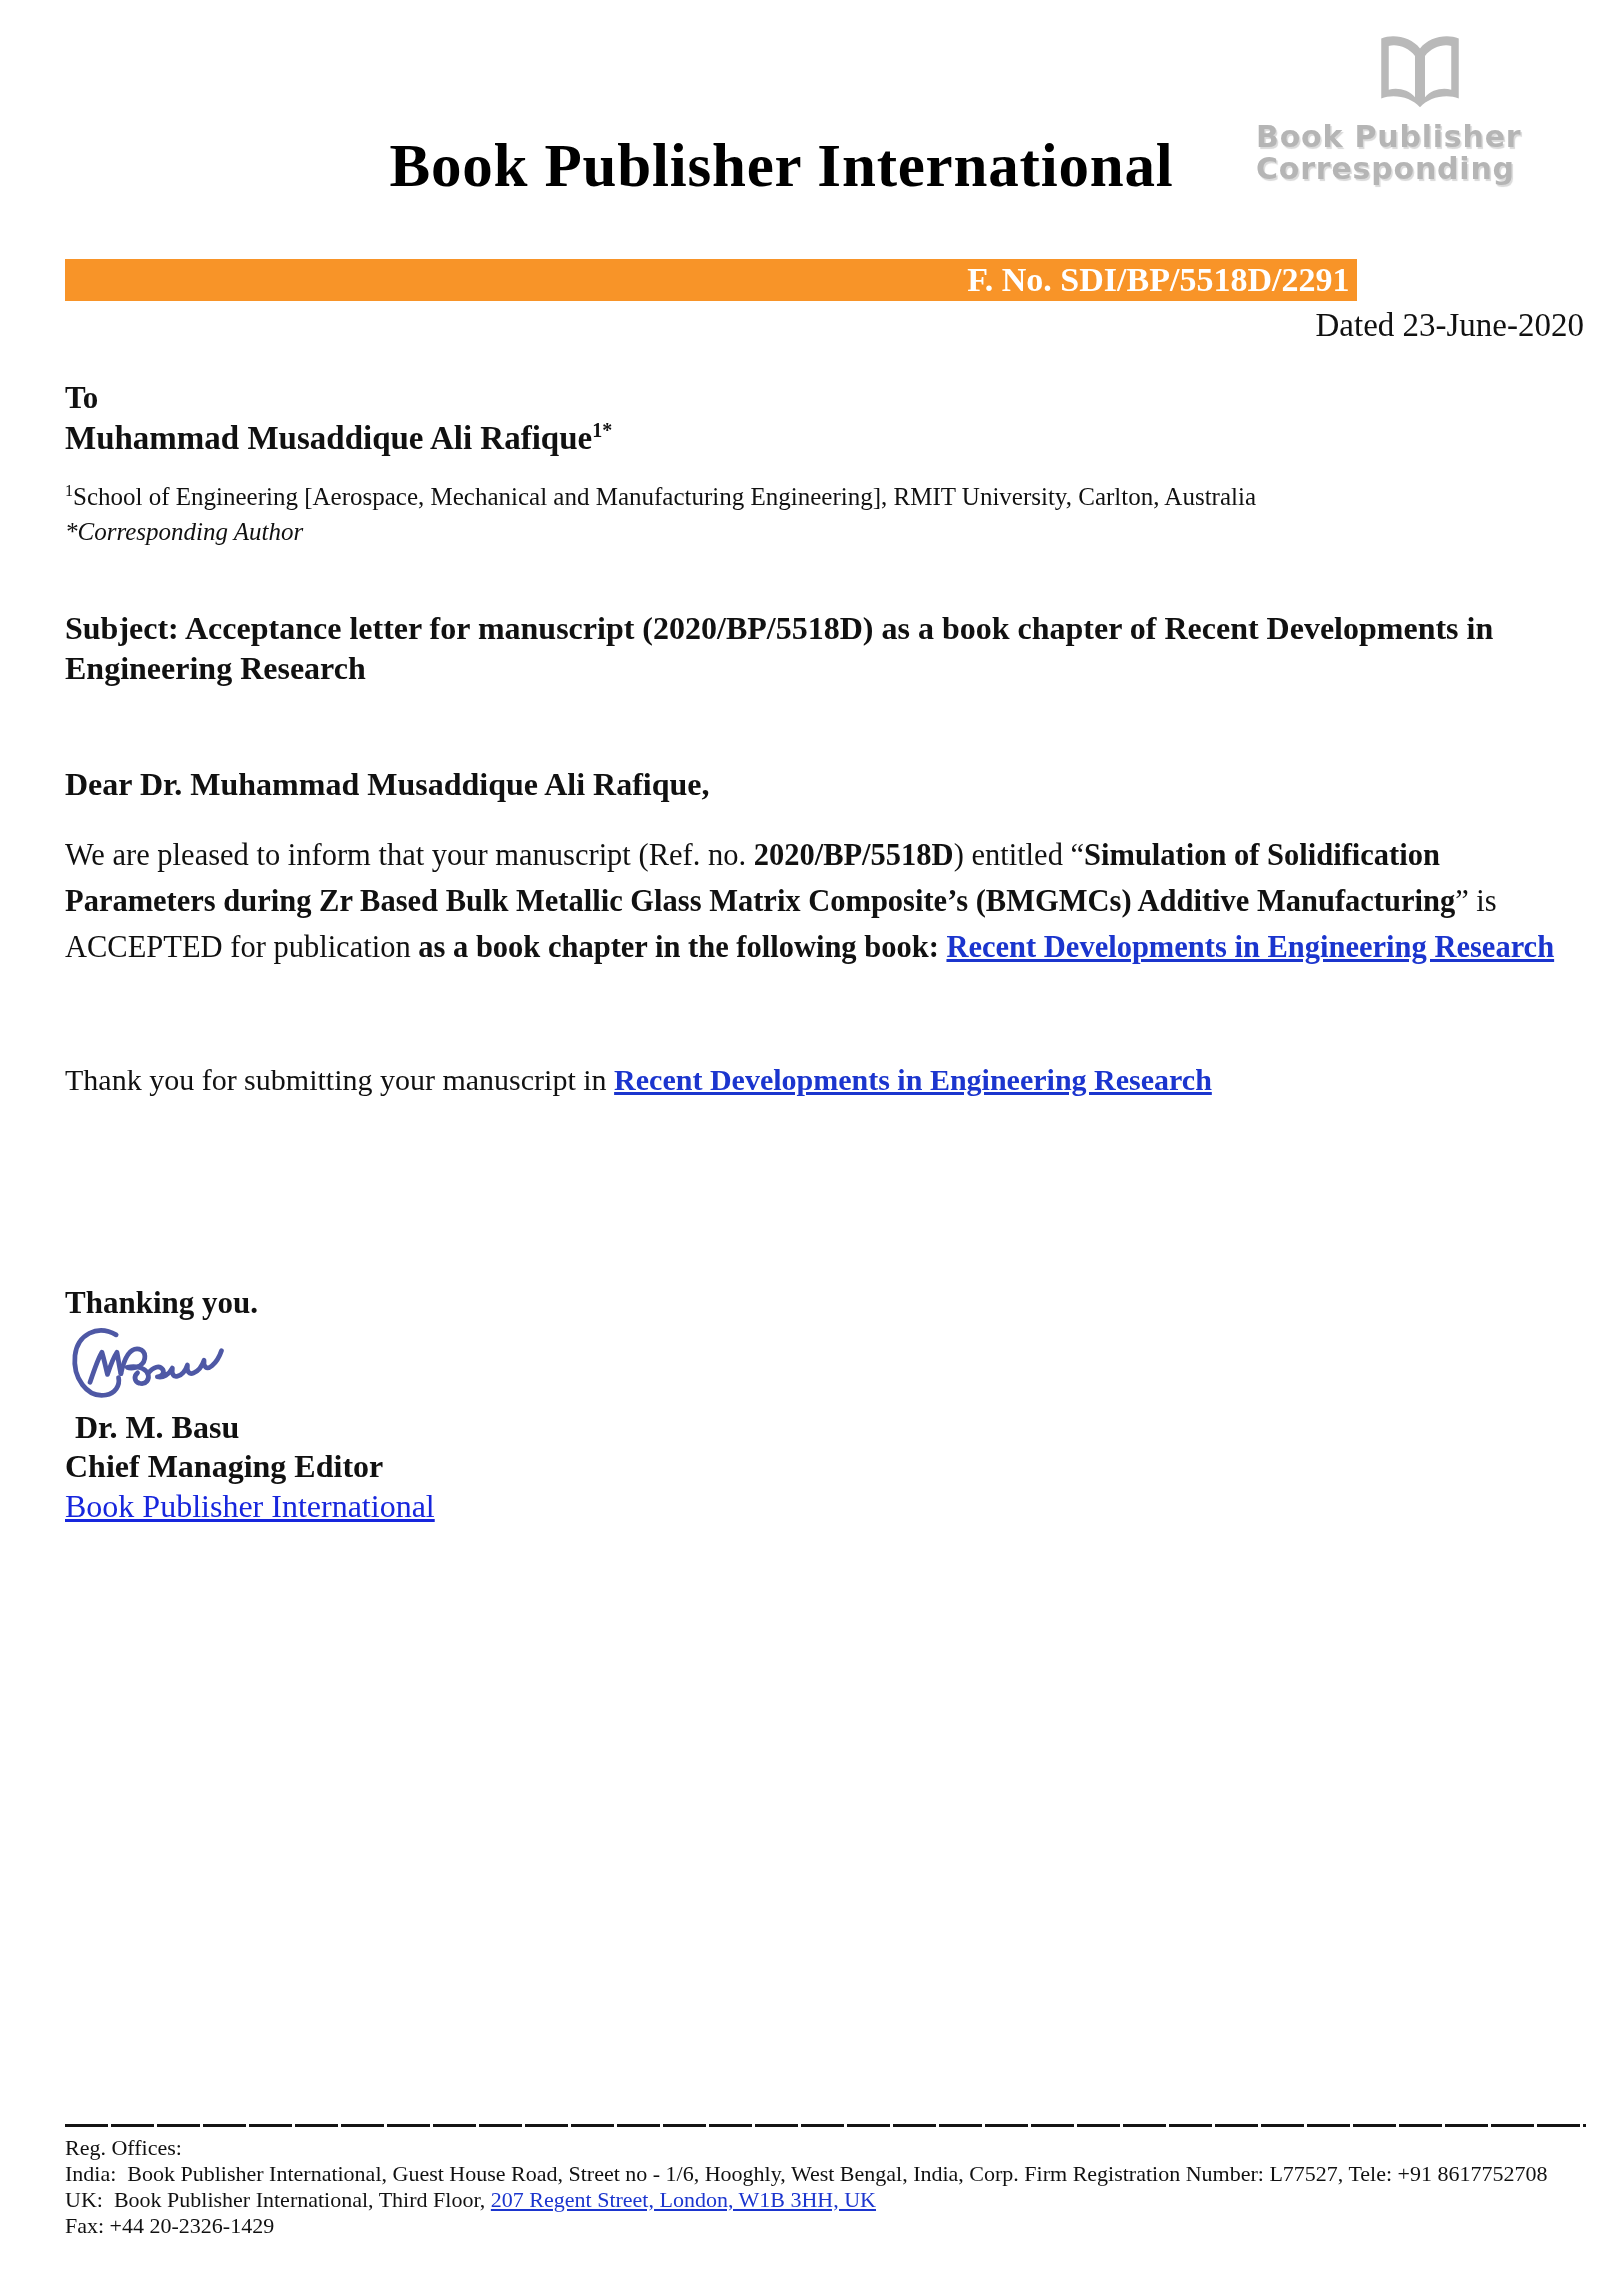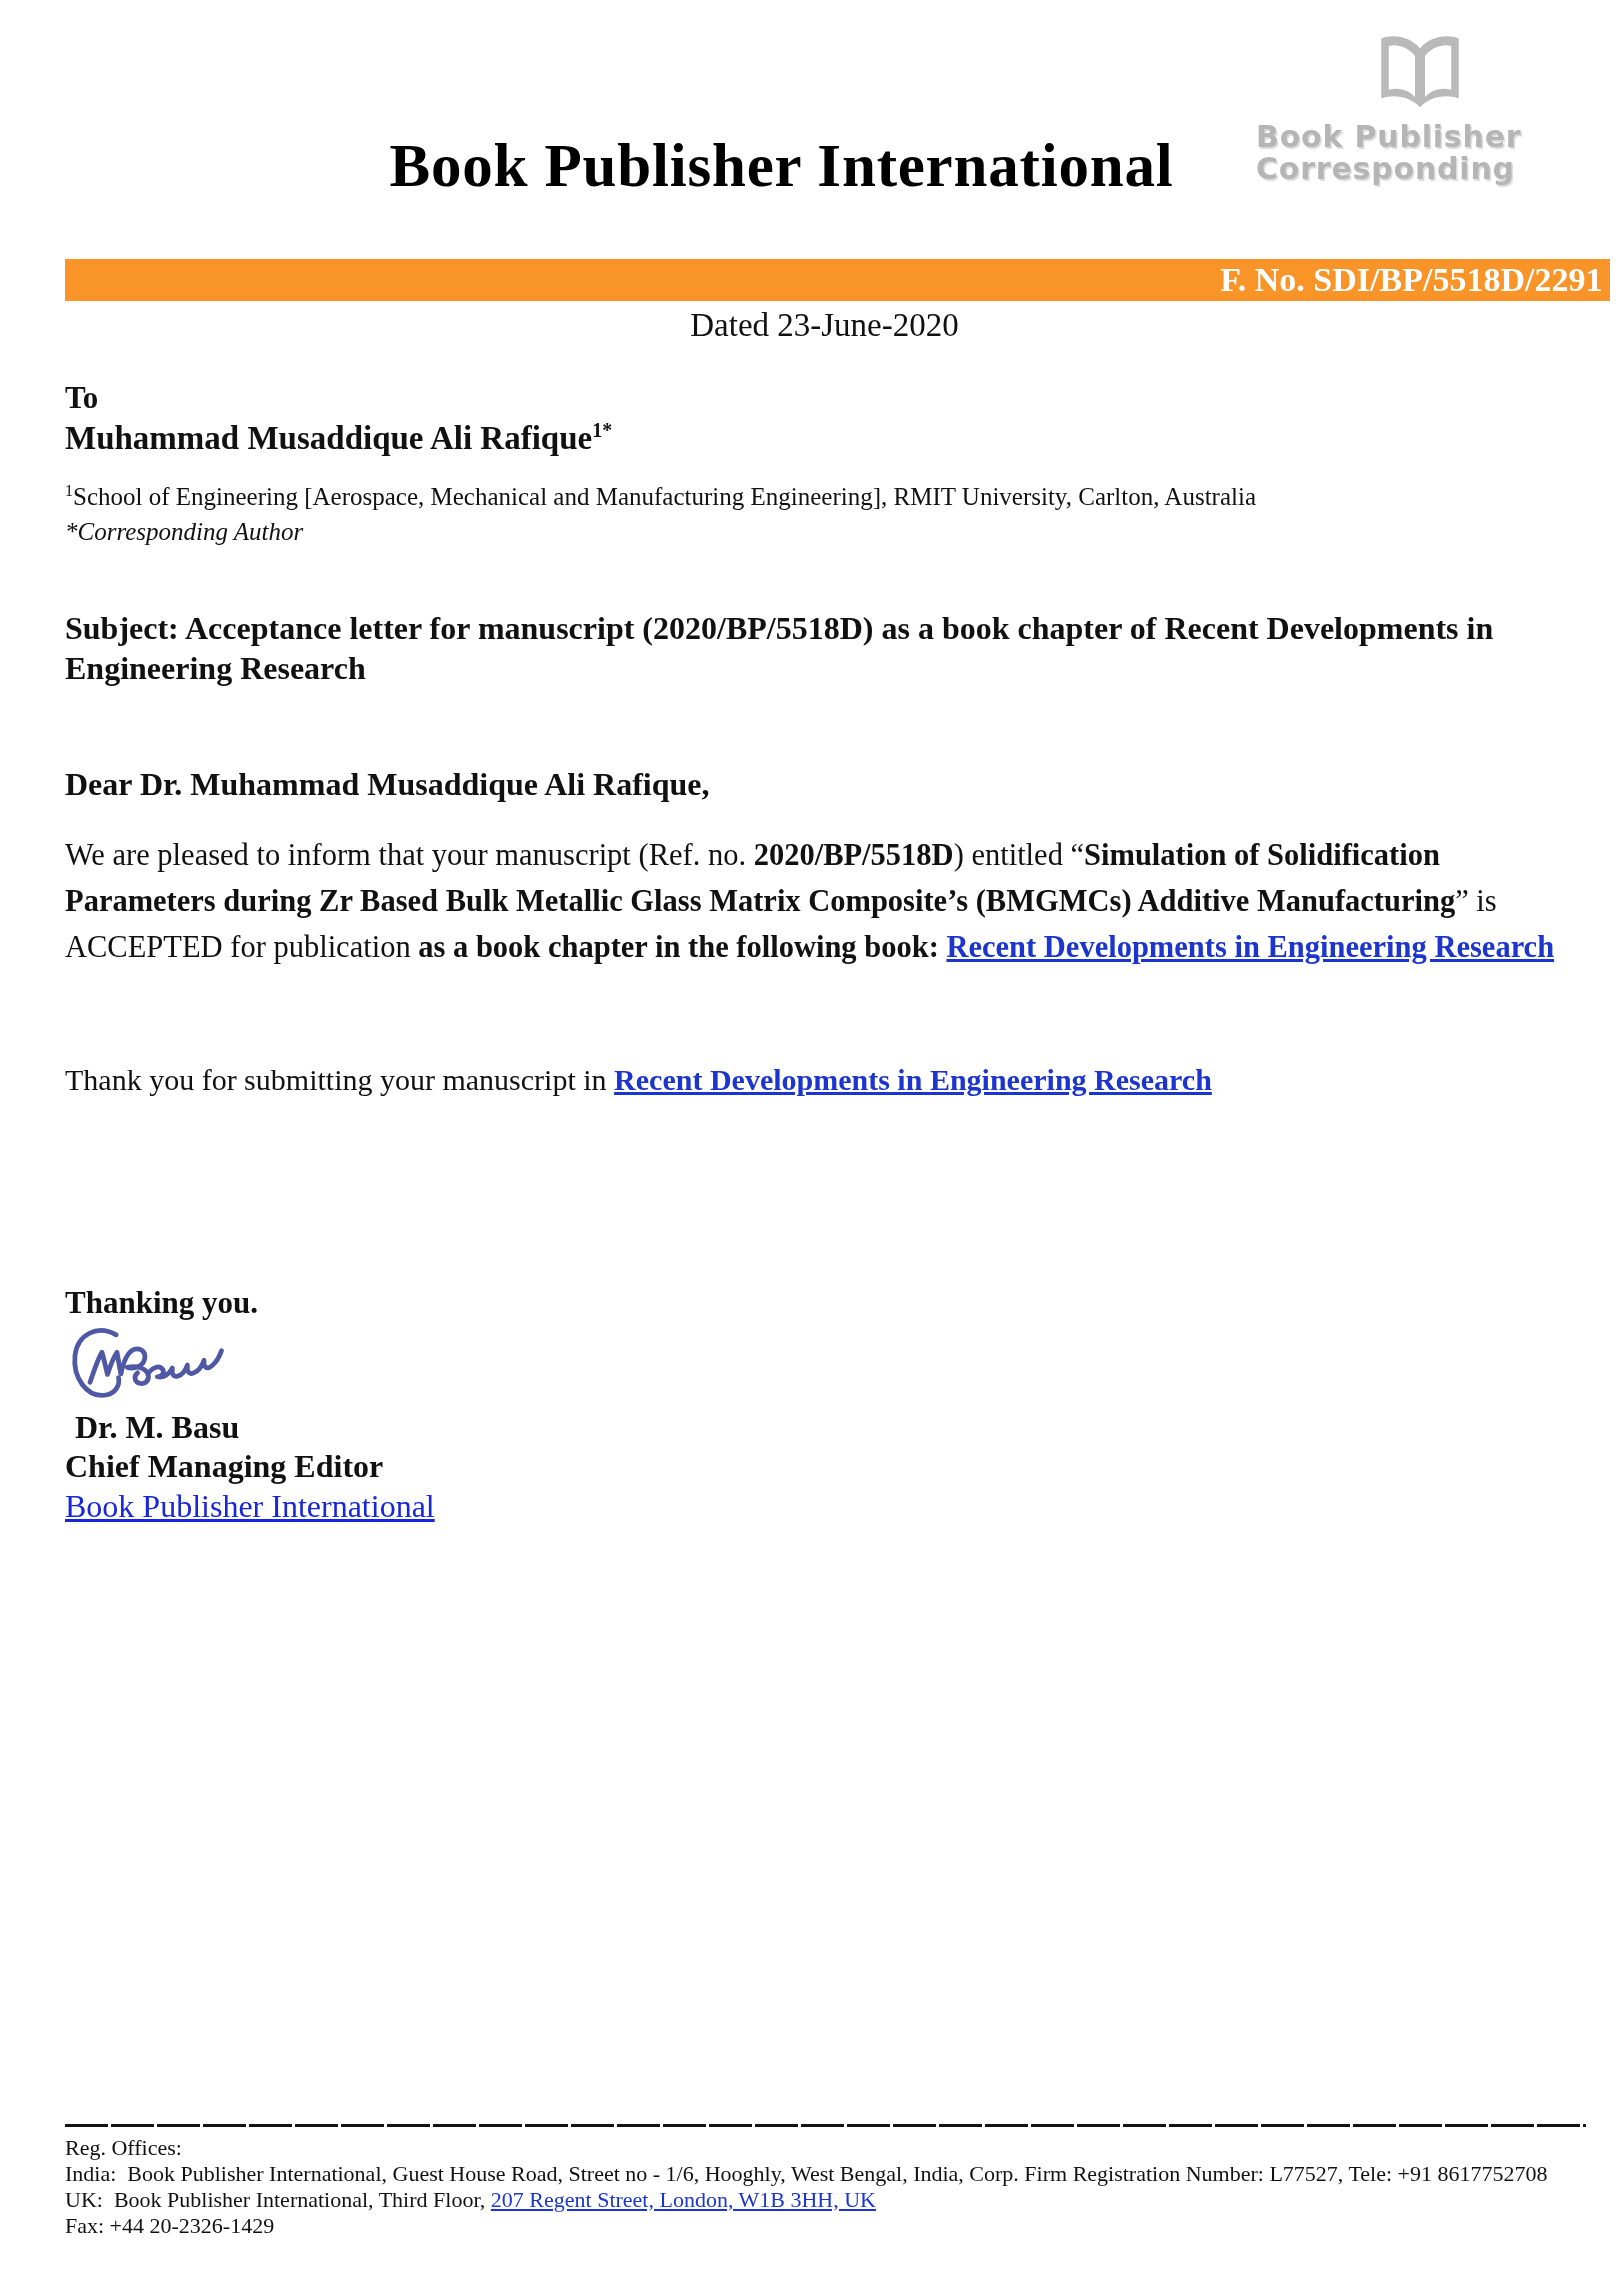--- a/index.html
+++ b/index.html
@@ -24,31 +24,31 @@
   .logo svg{display:block;margin:0 auto;}
   .logo-text{
     font-family:"DejaVu Sans", sans-serif;
     font-weight:bold;font-size:30px;line-height:32px;
     color:#b5b5b5;
     text-shadow:1.5px 1.5px 0.8px rgba(150,150,150,0.35);
     letter-spacing:0.8px;
   }
   
   .banner{
-    position:absolute;left:65px;top:259px;width:1545px;height:42px;
+    position:absolute;left:65px;top:259px;width:1292px;height:42px;
     background:#F89428;
     display:flex;align-items:center;justify-content:flex-end;text-align:right;
   }
   .banner .file-no{
     color:#ffffff;font-size:34px;font-weight:bold;
     padding-right:7.6px;
   }
   .dated{
     position:absolute;left:65px;top:307px;width:1519px;
-    text-align:center;font-size:33px;
+    text-align:right;font-size:33px;
   }
   
   .to-label{position:absolute;left:65px;top:380px;font-size:31px;font-weight:bold;}
   .recip-name{position:absolute;left:65px;top:419px;font-size:33px;font-weight:bold;}
   .recip-name sup{font-size:20px;}
   .affil{position:absolute;left:65px;top:482px;font-size:25px;}
   .affil sup{font-size:16px;}
   .corr{position:absolute;left:65px;top:518px;font-size:25px;font-style:italic;}
   
   .subject{

